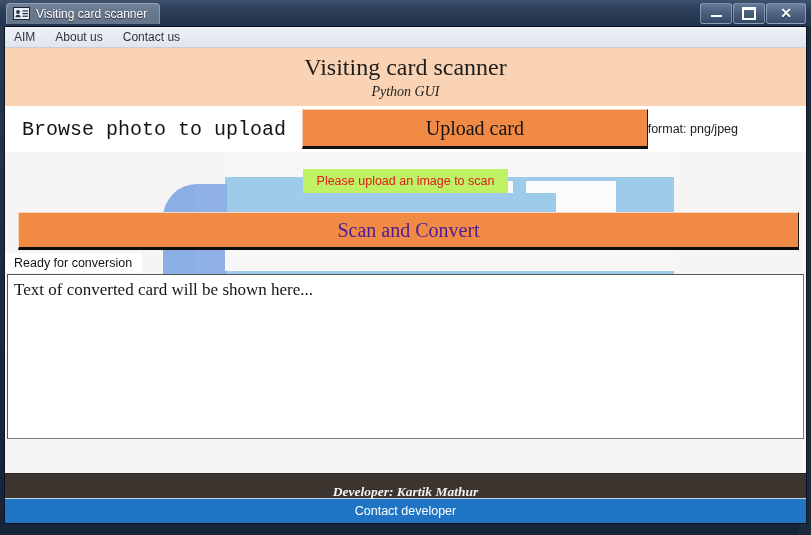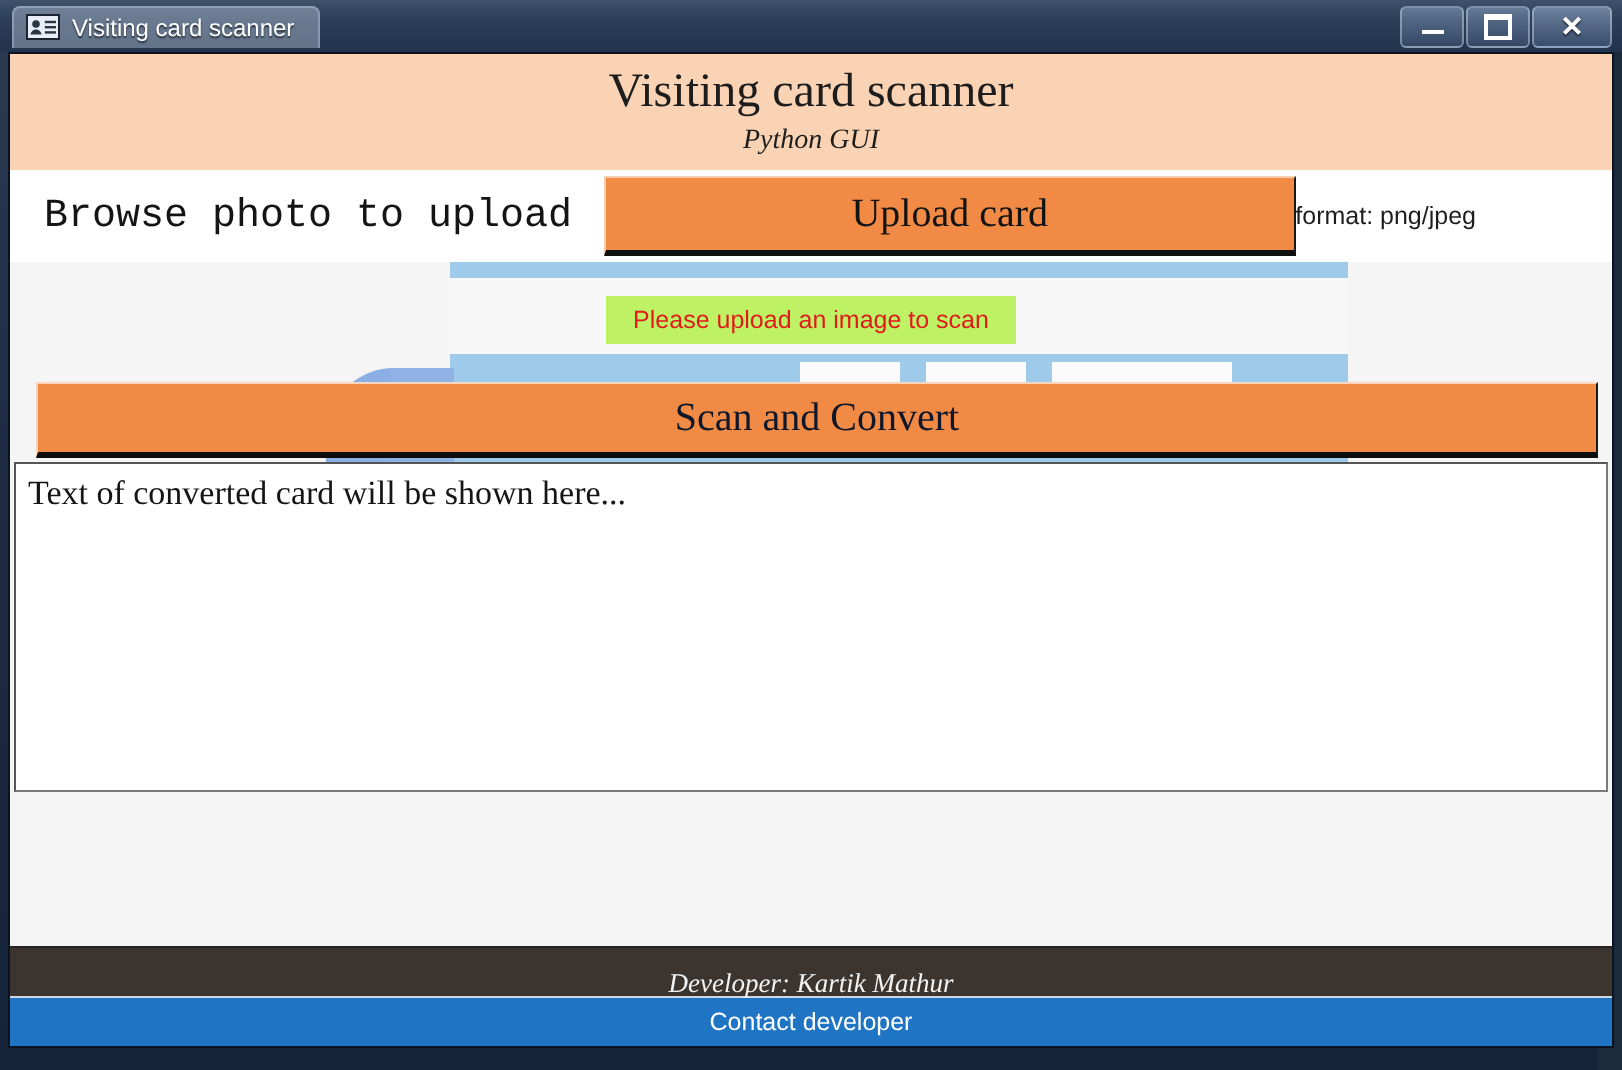--- a/index.html
+++ b/index.html
@@ -136,21 +136,21 @@
     position:relative;z-index:3;
     width:100%;height:42px;
     display:flex;align-items:center;
     box-sizing:border-box;
   }
   .btn-scan{
     margin-left:13px;width:781px;height:38px;
     background:#f08a45;
     border-top:1px solid #f9d6bd;border-left:1px solid #f9d6bd;
     border-right:1px solid #1a1a1a;border-bottom:3px solid #0d0d0d;
-    font-family:"Liberation Serif", serif;font-size:20px;color:#0f172a;
+    font-family:"Liberation Serif", serif;font-size:20px;color:#4c1d95;
     display:flex;align-items:center;justify-content:center;
     box-sizing:border-box;cursor:pointer;
   }
 
   .row-status{
     position:relative;z-index:3;
     width:100%;height:22px;display:flex;align-items:center;
     box-sizing:border-box;
   }
   .status-text{
@@ -175,21 +175,21 @@
   .footer{
     position:absolute;left:0;bottom:0;width:100%;
     background:#3b342f;
     box-sizing:border-box;
     border-top:1px solid #2a2420;
   }
   .foot-line{
     text-align:center;color:#f2f2f2;font-family:"Liberation Serif", serif;
     line-height:1;
   }
-  .foot-dev{font-size:13.5px;font-style:italic;padding:11px 0 0 0;}
+  .foot-dev{font-size:13.5px;font-style:italic;padding:11px 0 0 0;font-weight:bold;}
   .foot-copy{font-size:13.5px;padding:11px 0 11px 0;}
   .contact-bar{
     width:100%;height:25px;background:#1f75c4;
     border-top:1px solid #cdd8e4;
     display:flex;align-items:center;justify-content:center;
     color:#ffffff;font-size:12.5px;cursor:pointer;
     box-sizing:border-box;
   }
 </style>
 </head>
@@ -220,20 +220,25 @@
         <span class="glyph-max"></span>
       </div>
       <div class="wbtn close" title="Close">
         <span class="glyph-close">✕</span>
       </div>
     </div>
   </div>
 
   <div class="client">
 
+    <div class="menubar">
+      <div class="menuitem">AIM</div>
+      <div class="menuitem">About us</div>
+      <div class="menuitem">Contact us</div>
+    </div>
 
     <div class="banner">
       <h1>Visiting card scanner</h1>
       <h2>Python GUI</h2>
     </div>
 
     <div class="artifact">
       <div class="art-tab"></div>
       <div class="art-body"></div>
       <div class="art-round"></div>
@@ -254,20 +259,23 @@
     </div>
 
     <div class="row-preview">
       <span class="msg-upload">Please upload an image to scan</span>
     </div>
 
     <div class="row-scan">
       <div class="btn-scan">Scan and Convert</div>
     </div>
 
+    <div class="row-status">
+      <span class="status-text">Ready for conversion</span>
+    </div>
 
     <div class="output">
       <div class="txt">Text of converted card will be shown here...</div>
     </div>
 
     <div class="footer">
       <div class="foot-line foot-dev">Developer: Kartik Mathur</div>
       <div class="contact-bar">Contact developer</div>
     </div>
 

